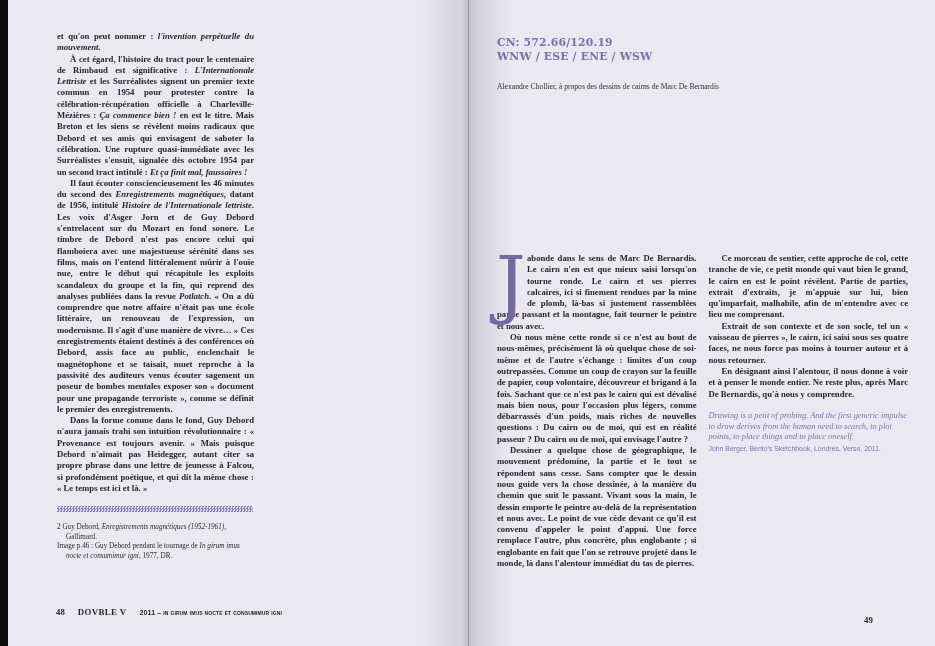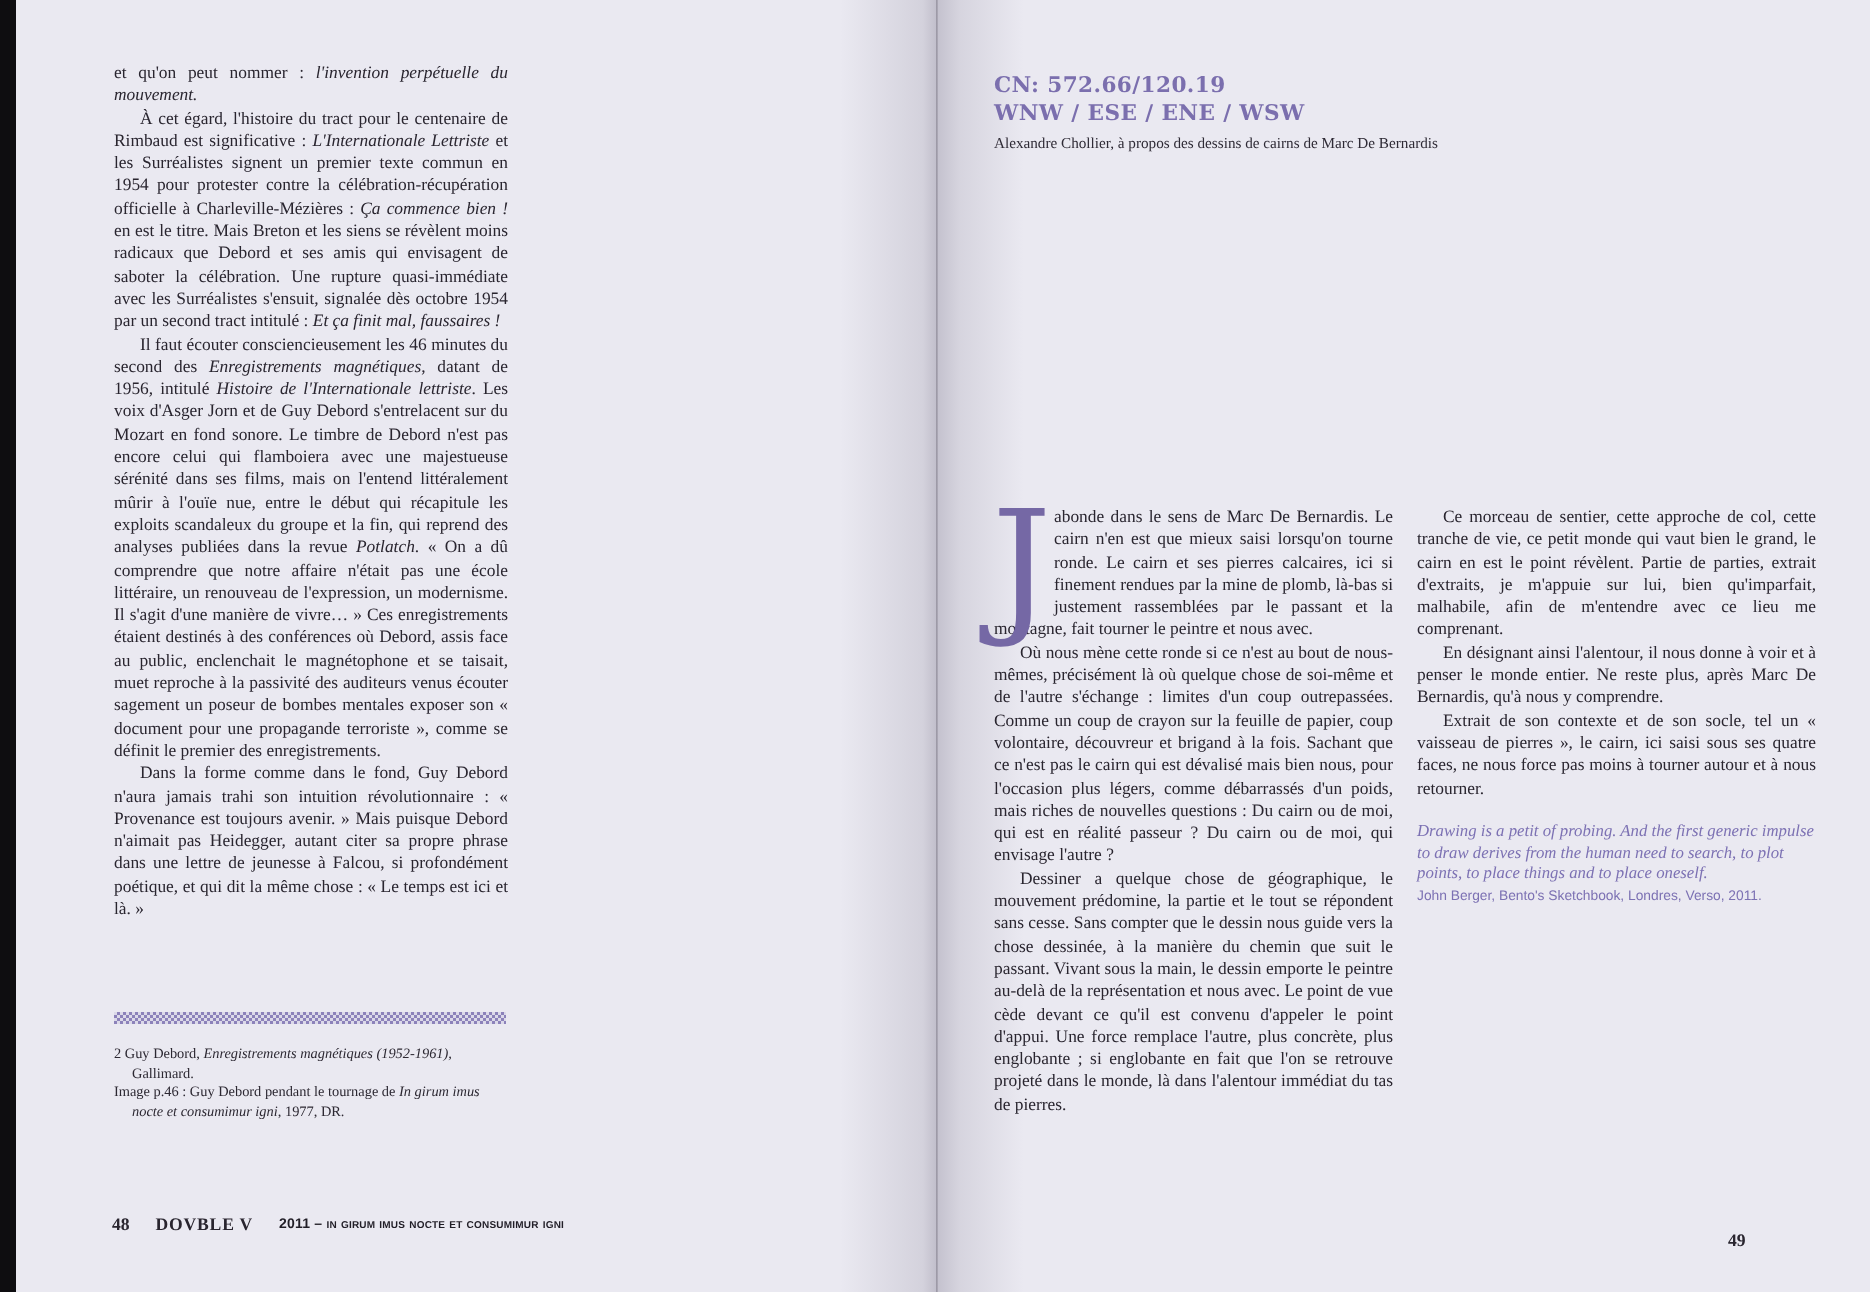--- a/index.html
+++ b/index.html
@@ -21,21 +21,21 @@
       rgba(70,64,82,0.55) 52.6%,
       rgba(110,104,126,0.30) 53.4%,
       rgba(110,104,126,0.16) 65%,
       rgba(110,104,126,0) 100%);
   }
 
   
   .lp-text { position:absolute; left:57px; top:31px; width:197px; }
   p.para {
     font-size:8.7px; line-height:11.3px; text-align:justify;
-    text-indent:13px; color:#29252f;
+    text-indent:13px; color:#29252f;font-weight:bold;
   }
   p.para.no-indent { text-indent:0; }
 
   .divider {
     position:absolute; left:57px; top:506px; width:196px; height:6px;
     background-image:conic-gradient(#8c82ba 25%, rgba(140,130,186,0.15) 0 50%, #8c82ba 0 75%, rgba(140,130,186,0.15) 0);
     background-size:3px 3px;
   }
 
   .footnotes { position:absolute; left:57px; top:523px; width:200px; }
@@ -51,21 +51,21 @@
     margin-left:13px; font-family:"Liberation Sans", sans-serif;
     font-size:7px; font-weight:700; font-variant:small-caps; letter-spacing:0.1px; color:#211e27;
   }
 
   
   .rp-header { position:absolute; left:497px; top:36px; width:400px; }
   .rp-header .cn, .rp-header .dirs {
     font-family:"DejaVu Serif", serif;
     color:#7b6fae; font-weight:700; font-size:10.8px; line-height:13.8px; letter-spacing:0.2px;
   }
-  .rp-header .byline { margin-top:3px; font-size:7.6px; color:#2e2a35; }
+  .rp-header .byline { margin-top:18px; font-size:7.6px; color:#2e2a35; }
 
   .rp-cols { position:absolute; left:497px; top:253px; width:411px; display:flex; gap:12px; }
   .col { width:199.5px; position:relative; }
   .dropcap-float { float:left; width:30px; height:46px; }
   .dropcap {
     position:absolute; left:-1px; top:-7px;
     font-family:"DejaVu Serif", serif;
     font-size:74px; line-height:1; color:#7568a5;
   }
   .quote { margin-top:11px; }
@@ -117,22 +117,22 @@
     <div class="dropcap-float"></div>
     <div>
         <p class="para no-indent">abonde dans le sens de Marc De Bernardis. Le cairn n'en est que mieux saisi lorsqu'on tourne ronde. Le cairn et ses pierres calcaires, ici si finement rendues par la mine de plomb, là-bas si justement rassemblées par le passant et la montagne, fait tourner le peintre et nous avec.</p>
         <p class="para">Où nous mène cette ronde si ce n'est au bout de nous-mêmes, précisément là où quelque chose de soi-même et de l'autre s'échange : limites d'un coup outrepassées. Comme un coup de crayon sur la feuille de papier, coup volontaire, découvreur et brigand à la fois. Sachant que ce n'est pas le cairn qui est dévalisé mais bien nous, pour l'occasion plus légers, comme débarrassés d'un poids, mais riches de nouvelles questions : Du cairn ou de moi, qui est en réalité passeur ? Du cairn ou de moi, qui envisage l'autre ?</p>
         <p class="para">Dessiner a quelque chose de géographique, le mouvement prédomine, la partie et le tout se répondent sans cesse. Sans compter que le dessin nous guide vers la chose dessinée, à la manière du chemin que suit le passant. Vivant sous la main, le dessin emporte le peintre au-delà de la représentation et nous avec. Le point de vue cède devant ce qu'il est convenu d'appeler le point d'appui. Une force remplace l'autre, plus concrète, plus englobante ; si englobante en fait que l'on se retrouve projeté dans le monde, là dans l'alentour immédiat du tas de pierres.</p>
       </div>
   </div>
   <div class="col">
     <div>
         <p class="para">Ce morceau de sentier, cette approche de col, cette tranche de vie, ce petit monde qui vaut bien le grand, le cairn en est le point révèlent. Partie de parties, extrait d'extraits, je m'appuie sur lui, bien qu'imparfait, malhabile, afin de m'entendre avec ce lieu me comprenant.</p>
+        <p class="para">Extrait de son contexte et de son socle, tel un « vaisseau de pierres », le cairn, ici saisi sous ses quatre faces, ne nous force pas moins à tourner autour et à nous retourner.</p>
         <p class="para">En désignant ainsi l'alentour, il nous donne à voir et à penser le monde entier. Ne reste plus, après Marc De Bernardis, qu'à nous y comprendre.</p>
-        <p class="para">Extrait de son contexte et de son socle, tel un « vaisseau de pierres », le cairn, ici saisi sous ses quatre faces, ne nous force pas moins à tourner autour et à nous retourner.</p>
       </div>
     <div class="quote">
       <div class="qtext">Drawing is a petit of probing. And the first generic impulse to draw derives from the human need to search, to plot points, to place things and to place oneself.</div>
       <div class="attribution">John Berger, Bento's Sketchbook, Londres, Verso, 2011.</div>
     </div>
   </div>
 </div>
 
 <div class="rp-footer-num">49</div>
 

